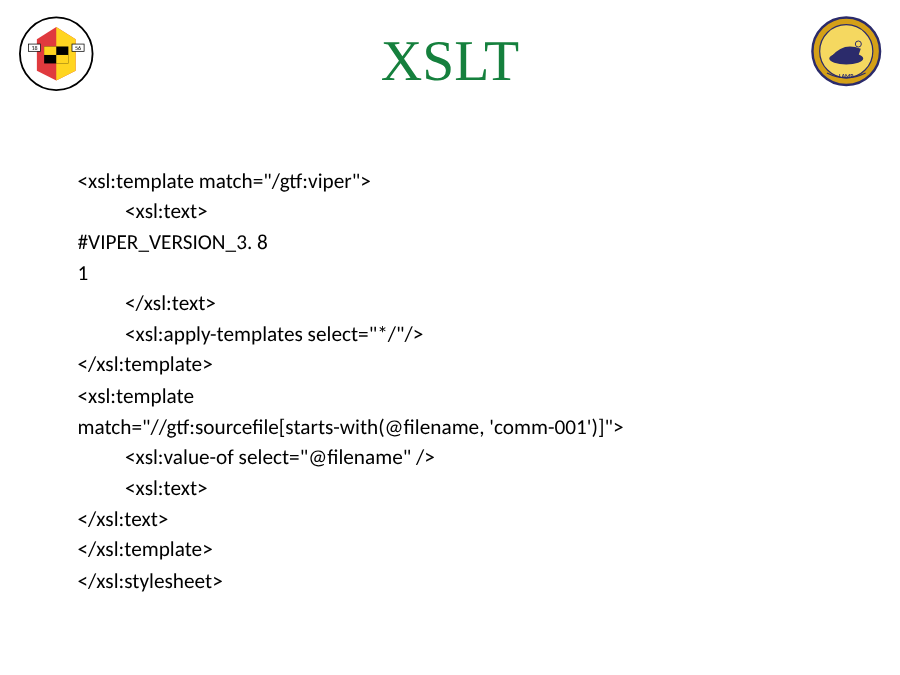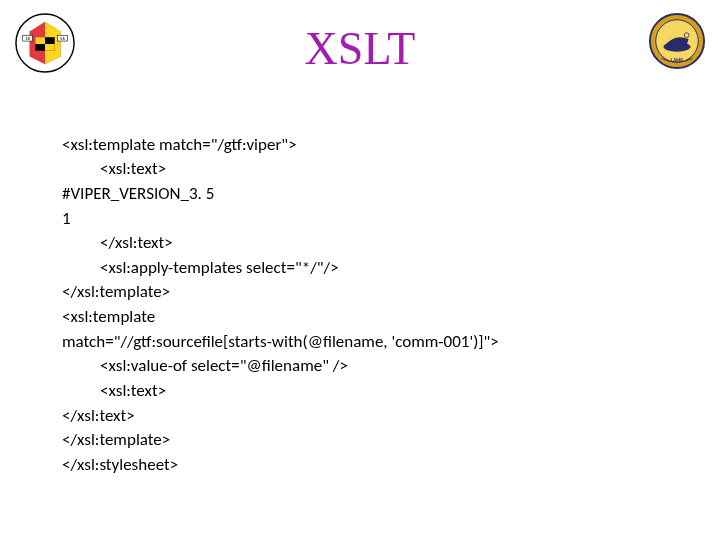--- a/index.html
+++ b/index.html
@@ -27,21 +27,21 @@
   }
   .title {
     position: absolute;
     top: 22px;
     left: 0;
     width: 100%;
     text-align: center;
     font-family: "Times New Roman", serif;
     font-size: 46px;
     font-weight: 400;
-    color: #a21caf;
+    color: #15803d;
   }
   .code-block {
     position: absolute;
     top: 108px;
     left: 62px;
     right: 62px;
     font-family: Calibri, Arial, sans-serif;
     font-size: 17px;
     line-height: 1.45;
     color: #000;
@@ -77,21 +77,21 @@
     <path d="M14 48 Q30 56 46 48" fill="none" stroke="#2b2b6b" stroke-width="1"></path>
     <text x="30" y="52" font-size="5" fill="#2b2b6b" text-anchor="middle" font-weight="bold">LAMP</text>
   </svg>
 </div>
 
 <div class="title">XSLT</div>
 
 <div class="code-block">
 <span>&lt;xsl:template match="/gtf:viper"&gt;</span>
 <span class="indent"></span><span>&lt;xsl:text&gt;</span>
-<span>#VIPER_VERSION_3. 5</span>
+<span>#VIPER_VERSION_3. 8</span>
 <span>1</span>
 <span class="indent"></span><span>&lt;/xsl:text&gt;</span>
 <span class="indent"></span><span>&lt;xsl:apply-templates select="*/"/&gt;</span>
 <span>&lt;/xsl:template&gt;</span>
 <span>&lt;xsl:template</span>
 <span>match="//gtf:sourcefile[starts-with(@filename, 'comm-001')]"&gt;</span>
 <span class="indent"></span><span>&lt;xsl:value-of select="@filename" /&gt;</span>
 <span class="indent"></span><span>&lt;xsl:text&gt;</span>
 <span>&lt;/xsl:text&gt;</span>
 <span>&lt;/xsl:template&gt;</span>

